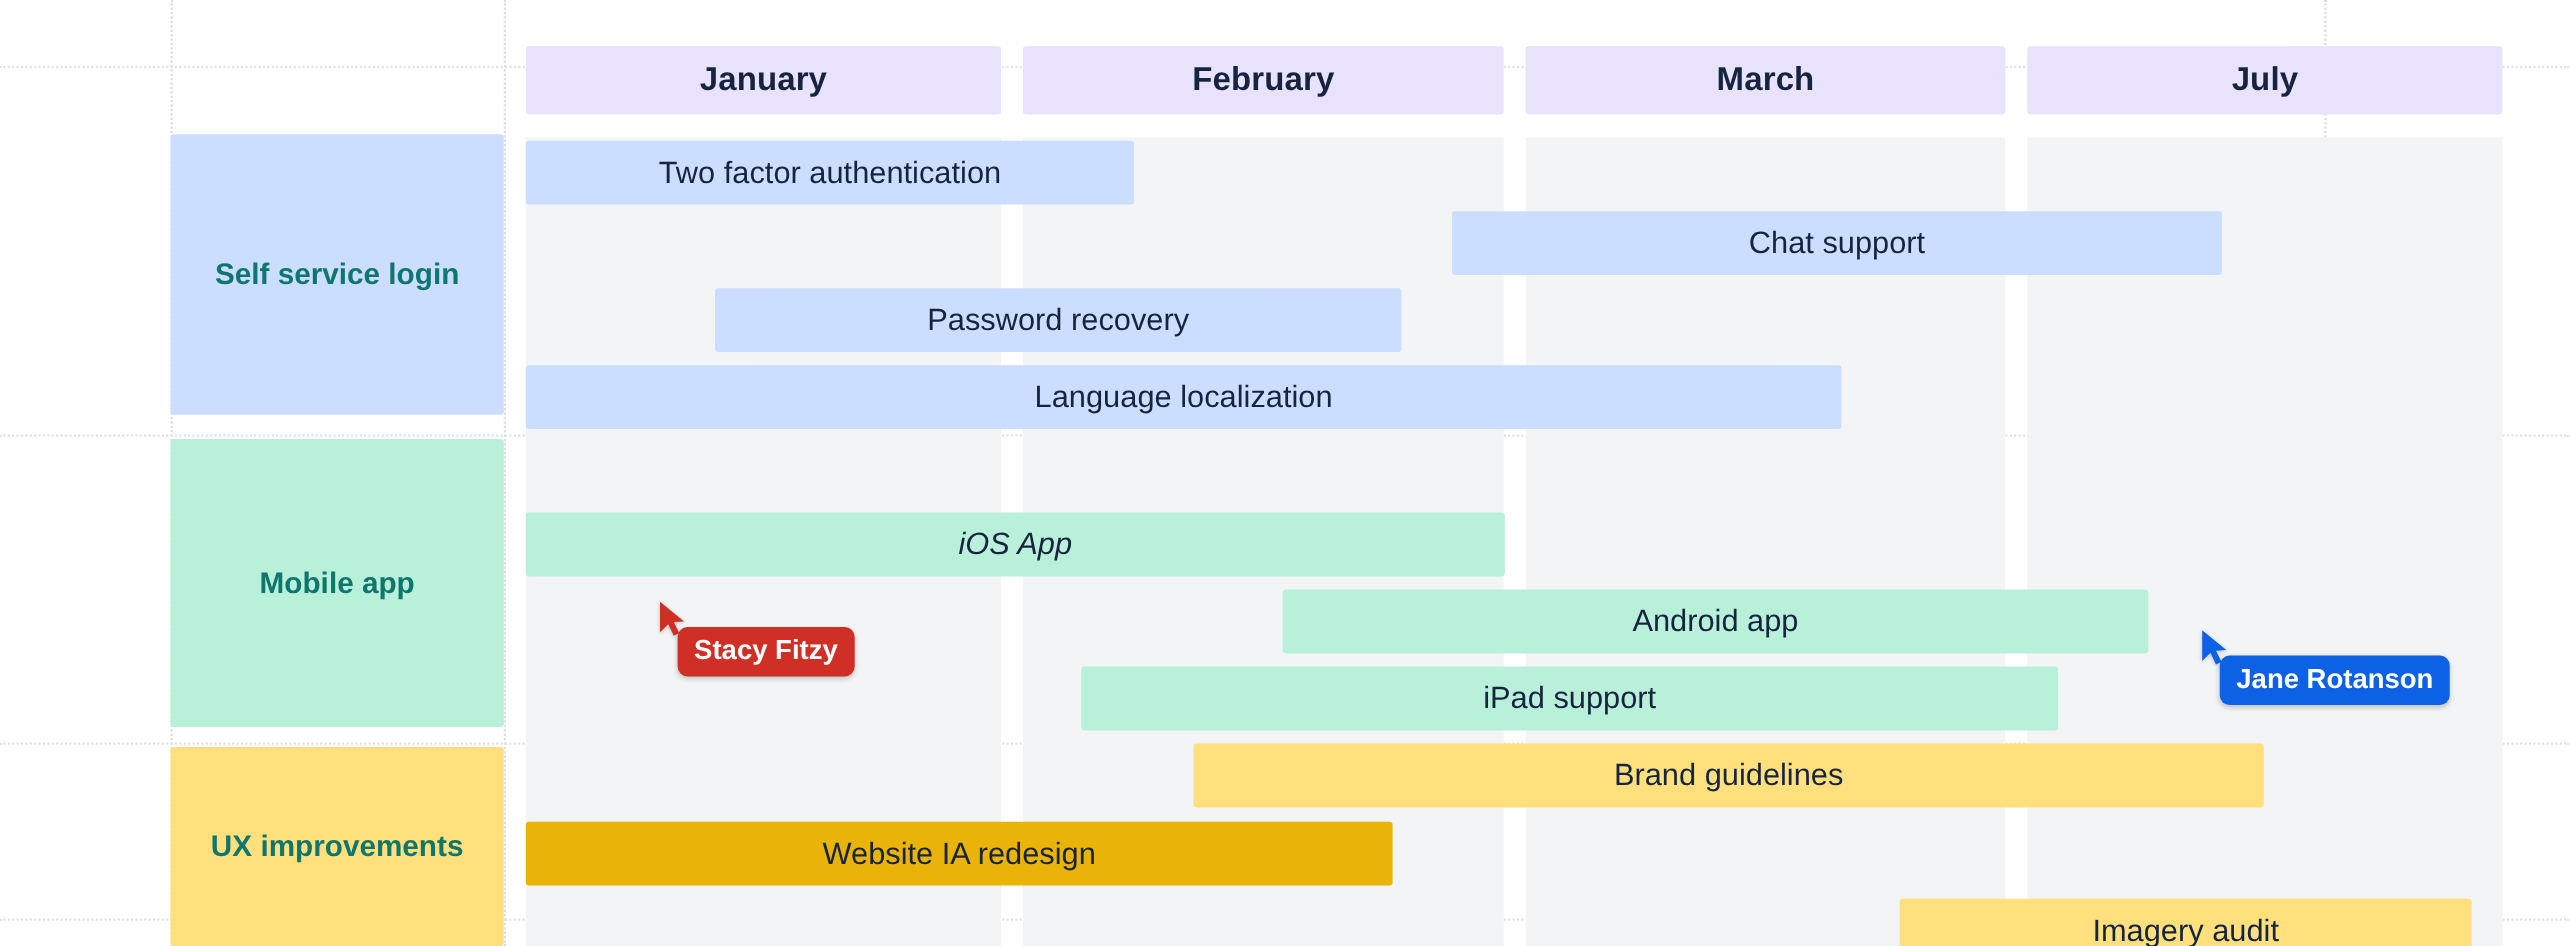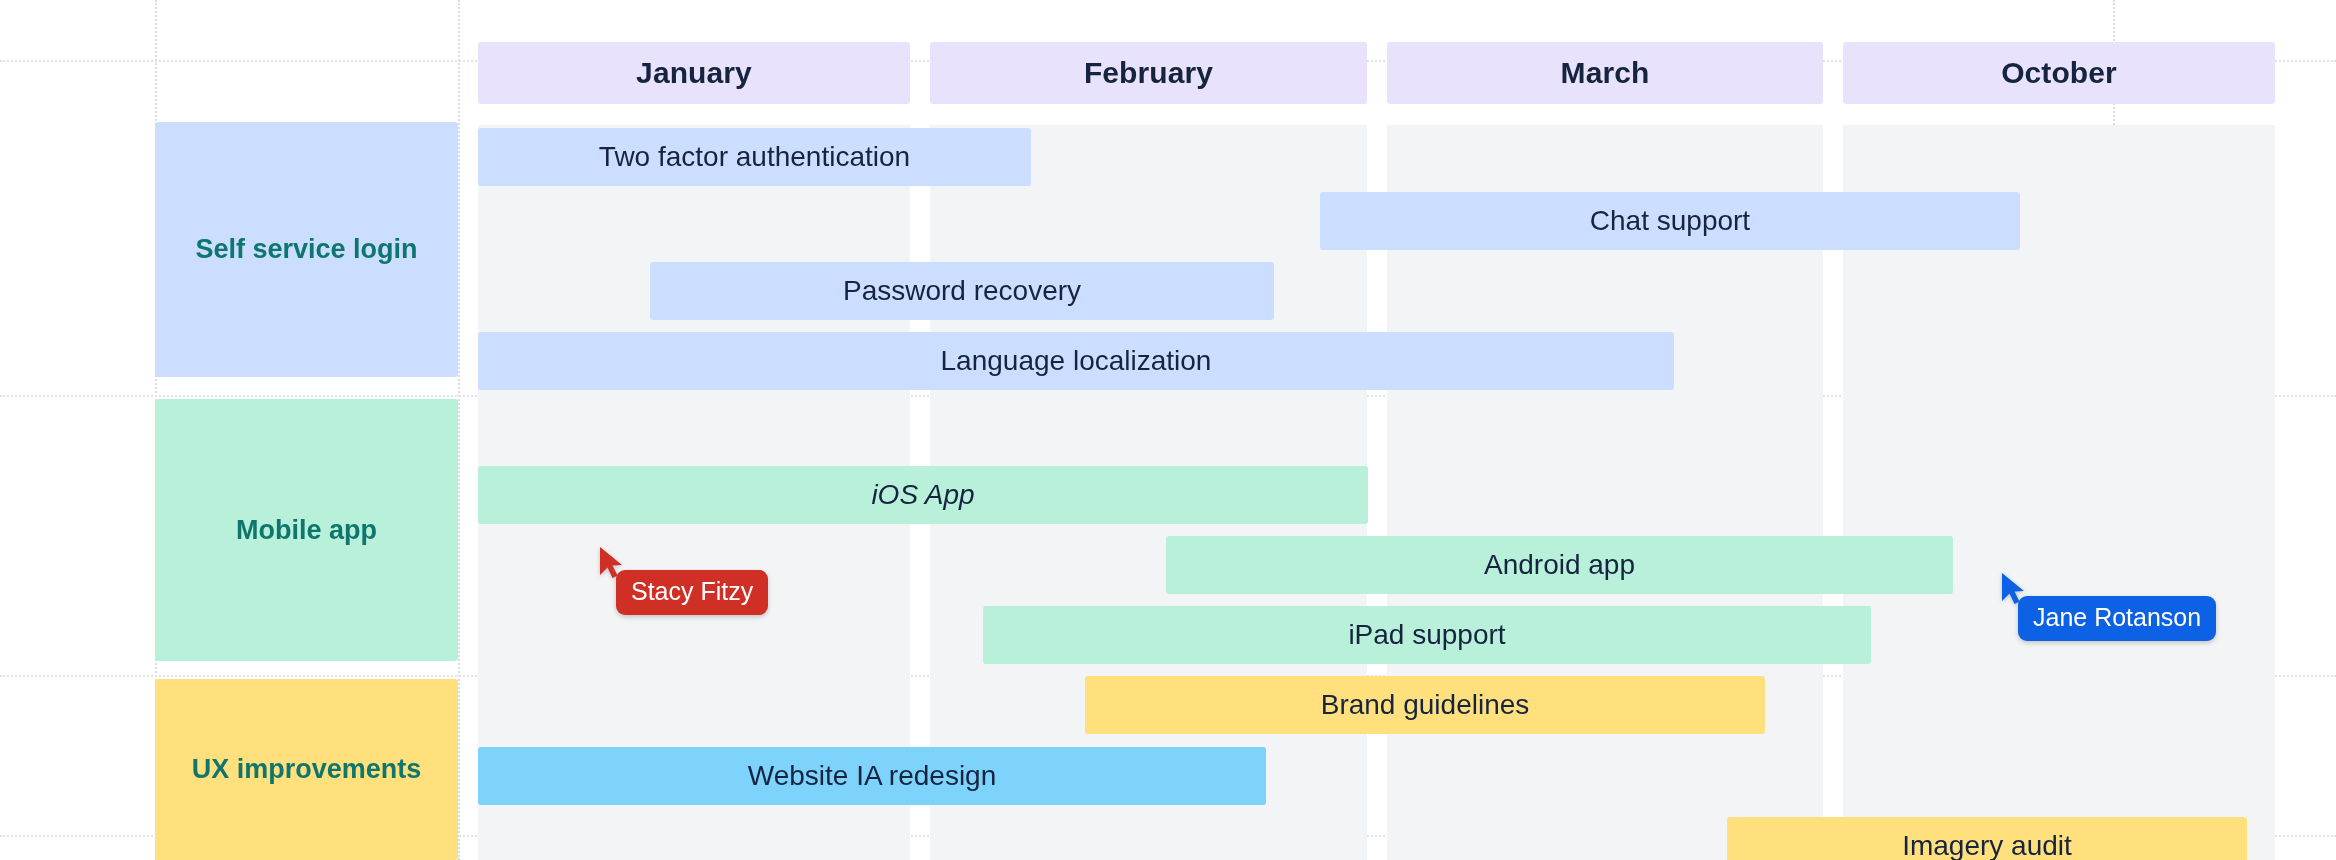--- a/index.html
+++ b/index.html
@@ -80,21 +80,21 @@
     width:26px;height:34px;
     filter:drop-shadow(0 1px 2px rgba(0,0,0,.22));
   }
   .cursor-pill{
     position:absolute;
     left:18px;top:24px;
     border-radius:9px;
     padding:7px 15px 9px 15px;
     color:#ffffff;
     font-size:25px;
-    font-weight:400;
+    font-weight:700;
     white-space:nowrap;
     box-shadow:0 2px 5px rgba(0,0,0,.20);
   }
 </style>
 </head>
 <body>
 
 <div id="canvas">
 
   <div id="guides-layer">
@@ -111,39 +111,39 @@
       <div class="month-lane" style="left: 478px; width: 432px; background: rgb(242, 244, 246);"></div>
       <div class="month-lane" style="left: 930px; width: 437px; background: rgb(242, 244, 246);"></div>
       <div class="month-lane" style="left: 1387px; width: 436px; background: rgb(242, 244, 246);"></div>
       <div class="month-lane" style="left: 1843px; width: 432px; background: rgb(242, 244, 246);"></div>
     </div>
 
   <div id="months-layer">
       <div class="month-head" style="left: 478px; width: 432px; top: 42px; background: rgb(232, 226, 253);">January</div>
       <div class="month-head" style="left: 930px; width: 437px; top: 42px; background: rgb(232, 226, 253);">February</div>
       <div class="month-head" style="left: 1387px; width: 436px; top: 42px; background: rgb(232, 226, 253);">March</div>
-      <div class="month-head" style="left: 1843px; width: 432px; top: 42px; background: rgb(232, 226, 253);">October</div>
+      <div class="month-head" style="left: 1843px; width: 432px; top: 42px; background: rgb(232, 226, 253);">July</div>
     </div>
 
   <div id="groups-layer">
       <div class="group-label" style="top: 122px; height: 255px; background: rgb(203, 222, 255);">Self service login</div>
       <div class="group-label" style="top: 399px; height: 262px; background: rgb(184, 240, 218);">Mobile app</div>
       <div class="group-label" style="top: 679px; height: 181px; background: rgb(255, 224, 125);">UX improvements</div>
     </div>
 
   <div id="tasks-layer">
       <div class="task-bar" style="left: 478px; width: 553px; top: 128px; background: rgb(203, 222, 255);">Two factor authentication</div>
       <div class="task-bar" style="left: 1320px; width: 700px; top: 192px; background: rgb(203, 222, 255);">Chat support</div>
       <div class="task-bar" style="left: 650px; width: 624px; top: 262px; background: rgb(203, 222, 255);">Password recovery</div>
       <div class="task-bar" style="left: 478px; width: 1196px; top: 332px; background: rgb(203, 222, 255);">Language localization</div>
       <div class="task-bar" style="left: 478px; width: 890px; top: 466px; background: rgb(184, 240, 218); font-style: italic;">iOS App</div>
       <div class="task-bar" style="left: 1166px; width: 787px; top: 536px; background: rgb(184, 240, 218);">Android app</div>
       <div class="task-bar" style="left: 983px; width: 888px; top: 606px; background: rgb(184, 240, 218);">iPad support</div>
-      <div class="task-bar" style="left: 1085px; width: 680px; top: 676px; background: rgb(255, 224, 125);">Brand guidelines</div>
-      <div class="task-bar" style="left: 478px; width: 788px; top: 747px; background: #7dd3fc;">Website IA redesign</div>
+      <div class="task-bar" style="left: 1085px; width: 973px; top: 676px; background: rgb(255, 224, 125);">Brand guidelines</div>
+      <div class="task-bar" style="left: 478px; width: 788px; top: 747px; background: #eab308;">Website IA redesign</div>
       <div class="task-bar" style="left: 1727px; width: 520px; top: 817px; background: rgb(255, 224, 125);">Imagery audit</div>
     </div>
 
   <div id="cursors-layer">
       <div class="cursor" style="left: 598px; top: 546px;">
         <svg class="cursor-arrow" viewBox="0 0 26 34">
           <path d="M2 1 L2 29 L9.5 21.5 L14.5 32 L19.5 29.5 L14.5 19.5 L24 19 Z" fill="#d02f26"></path>
         </svg>
         <div class="cursor-pill" style="background: rgb(208, 47, 38);">Stacy Fitzy</div>
       </div>

